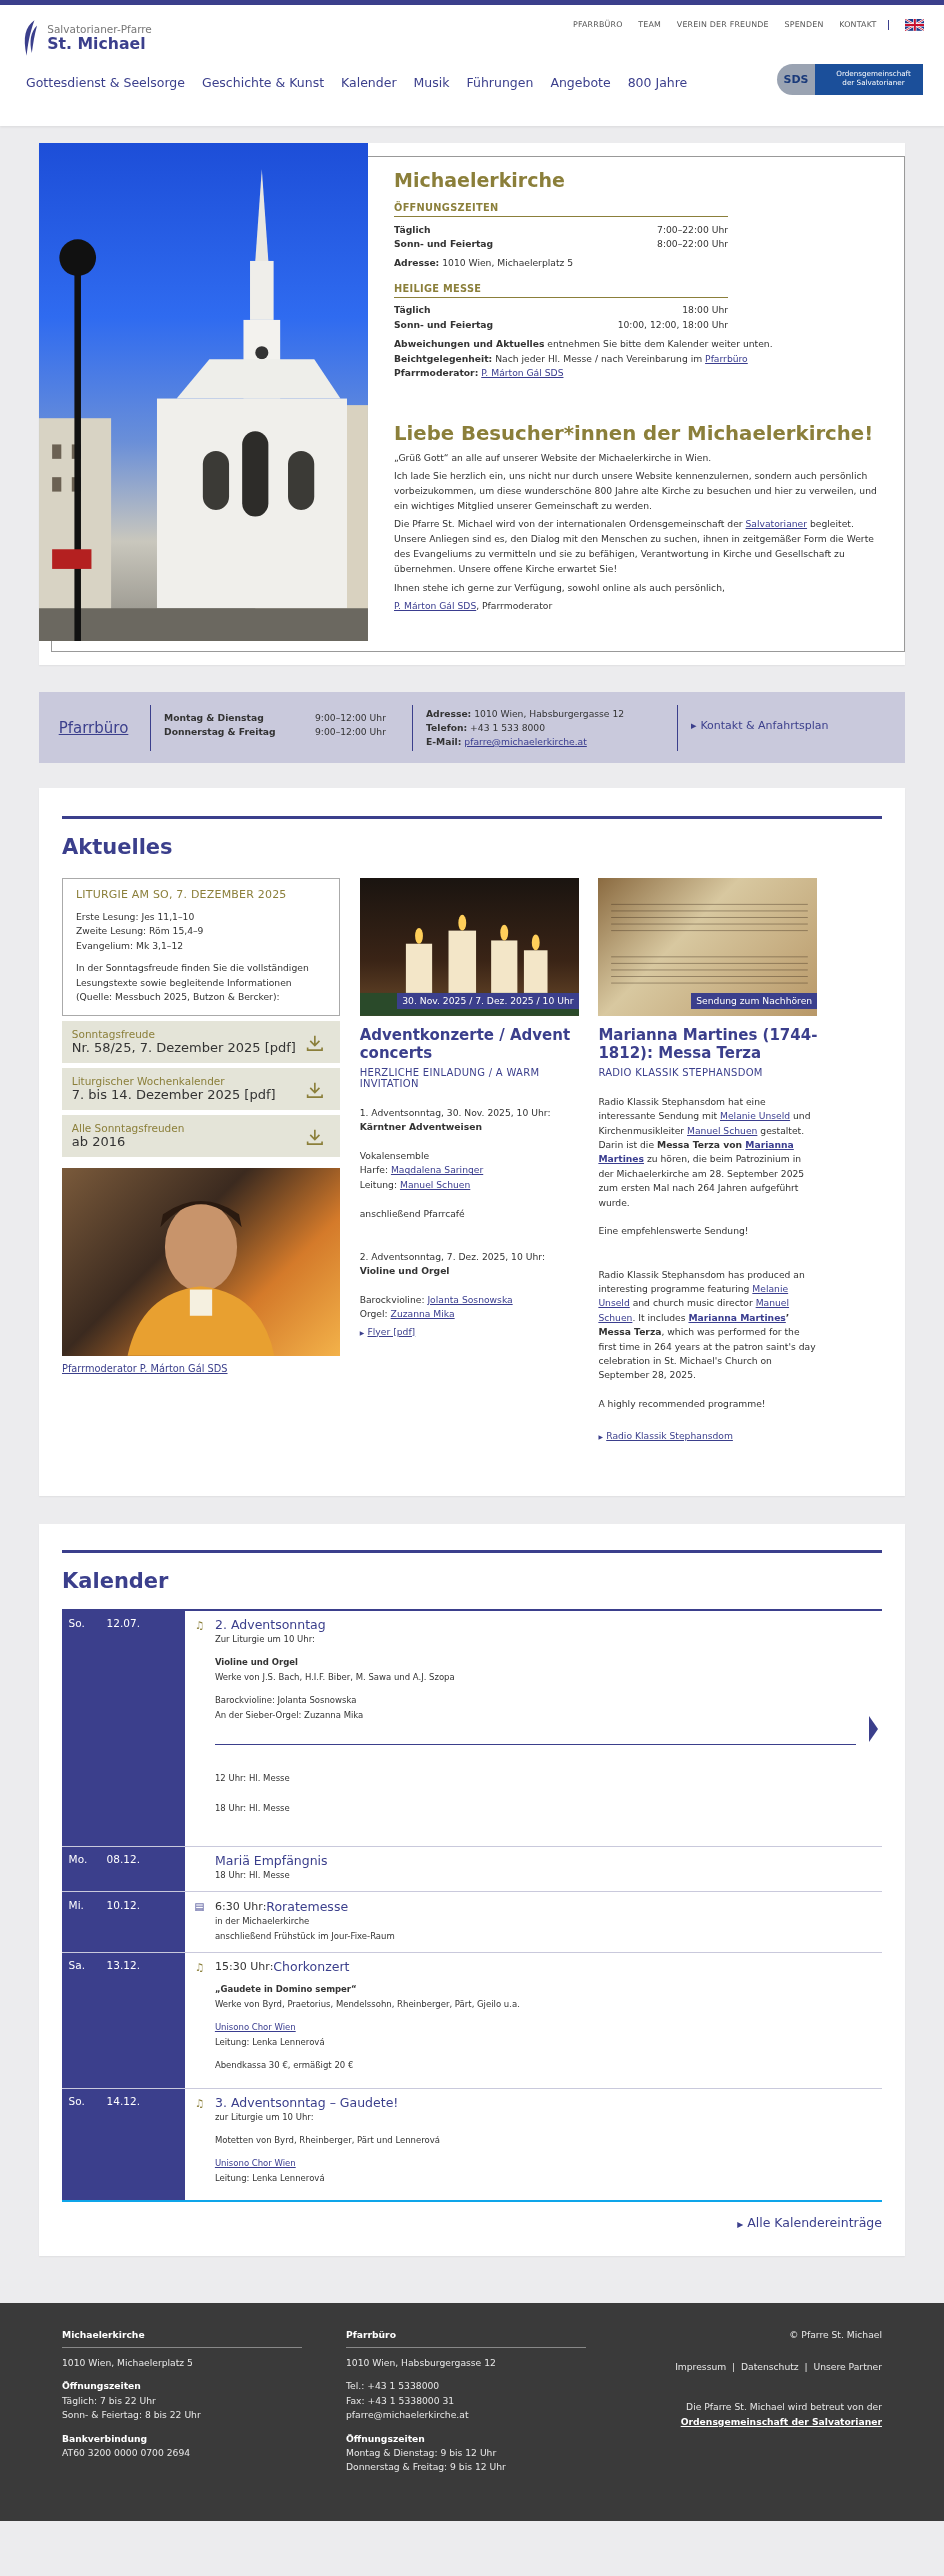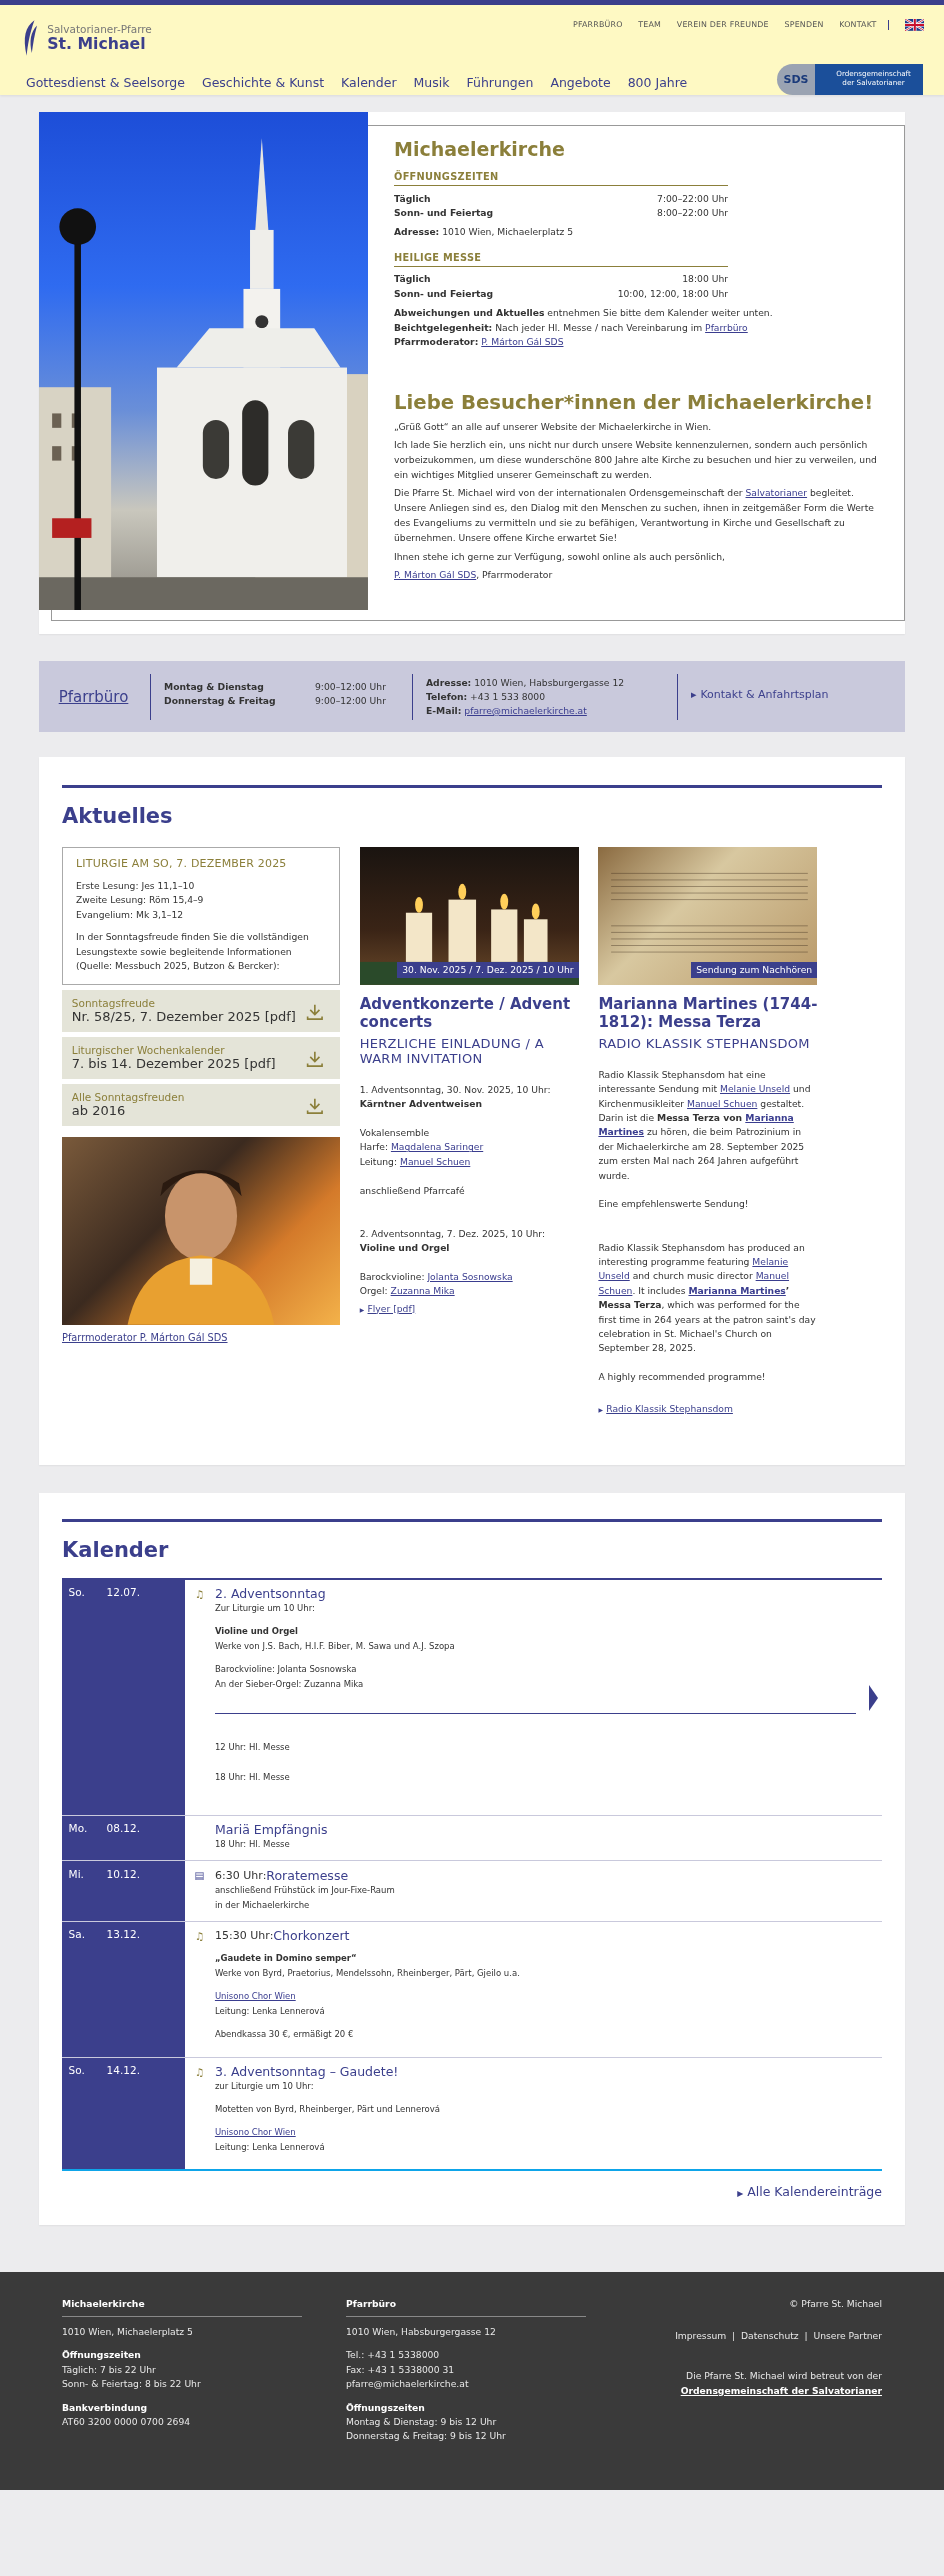--- a/index.html
+++ b/index.html
@@ -2,21 +2,21 @@
 <html style="font-size:10.5px"><head>
 <meta charset="utf-8">
 <style>
 *{box-sizing:border-box;margin:0;padding:0}
 html,body{width:944px}
 body{background:#ececee;font-family:"DejaVu Sans","Liberation Sans",sans-serif;color:#333;font-size:9.2px}
 a{color:#3a3d8f}
 .u{text-decoration:underline}
 
 .topbar{height:4.6px;background:#3b3f8c}
-.header{background:#fef9c3;height:90px;position:relative;box-shadow:0 1.3px 2.6px rgba(0,0,0,.08)}
+.header{background:#ffffff;height:121px;position:relative;box-shadow:0 1.3px 2.6px rgba(0,0,0,.08)}
 .logo{position:absolute;left:19.7px;top:14.4px;display:flex;align-items:center}
 .logo-mark{width:19.7px;height:38px;position:relative}
 .logo-text{margin-left:7.9px;line-height:1.1}
 .logo-sub{font-size:10.5px;color:#777}
 .logo-main{font-size:15.7px;color:#3b3f8c;font-weight:bold}
 .topnav{position:absolute;right:19.7px;top:14.4px;display:flex;align-items:center;font-size:7.9px;color:#555;letter-spacing:0.2px}
 .topnav span{margin-left:15.7px}
 .topnav .sep{width:0.7px;height:10.5px;background:#3b3f8c;margin-left:11.8px}
 .flag{width:19.7px;height:11.8px;margin-left:10.5px;display:inline-block}
 .mainnav{position:absolute;left:26px;top:70px;display:flex;font-size:12.5px;color:#3b3f8c}
@@ -55,21 +55,21 @@
 .dl-t{color:#8b7f3a;font-size:10.5px;line-height:13px}
 .dl-s{font-size:13px;color:#333;line-height:14.4px}
 .dl-icon{position:absolute;right:15.7px;top:11.8px;width:19.7px;height:19.7px}
 .priest{width:278px;height:188px;margin-top:10.5px;background:linear-gradient(135deg,#7a5a3b,#3b2a1f 40%,#d47a2a 70%,#f3b24a);position:relative;overflow:hidden}
 .cap{font-size:9.8px;color:#3b3f8c;text-decoration:underline;margin-top:6.6px}
 .col2{width:219px}
 .col3{width:219px}
 .newsimg{width:219px;height:138px;position:relative;overflow:hidden}
 .tag{position:absolute;right:0;bottom:6.6px;background:#3b3f8c;color:#fff;font-size:9.2px;padding:2.6px 5.2px}
 .n-title{font-size:15px;color:#3b3f8c;margin-top:10.5px;line-height:18.4px}
-.n-sub{font-size:13px;color:#3b3f8c;letter-spacing:0.3px;margin:3.9px 0 17px;text-transform:uppercase}
+.n-sub{font-size:10px;color:#3b3f8c;letter-spacing:0.3px;margin:3.9px 0 17px;text-transform:uppercase}
 .n-p{font-size:9.2px;line-height:14.4px;color:#333}
 .gap{height:14.4px}
 .more{text-align:left;font-size:9.2px;color:#3b3f8c;text-decoration:underline;margin-top:3.9px}
 .more::before{content:"\25B6";font-size:5.9px;margin-right:3.3px;text-decoration:none;display:inline-block}
 
 .kal{margin-top:27.5px;padding:26px 23px 26px}
 .cal{border-top:2px solid #3b3f8c;border-bottom:2px solid #0ea5e9;margin-top:15.7px}
 .ev{display:flex;border-bottom:0.7px solid #c9c9dc}
 .ev-date{width:123px;background:#3b3f8c;color:#fff;padding:6.6px 6.6px 6.6px 6.6px;font-size:10.5px;display:flex}
 .ev-date .d{width:38px}
@@ -386,22 +386,22 @@
           <span class="d">Mi.</span>
           <span>10.12.</span>
         </div>
       <div class="ev-body">
         <div class="ev-head">
             <span class="ev-icon" style="color:#3b3f8c">▤</span>
             <span class="tm">6:30 Uhr: </span>
             <span>Roratemesse</span>
           </div>
         <div class="ev-p">
+            <div>in der Michaelerkirche</div>
             <div>anschließend Frühstück im Jour-Fixe-Raum</div>
-            <div>in der Michaelerkirche</div>
           </div>
       </div>
     </div>
     <div class="ev">
       <div class="ev-date">
           <span class="d">Sa.</span>
           <span>13.12.</span>
         </div>
       <div class="ev-body">
         <div class="ev-head">

